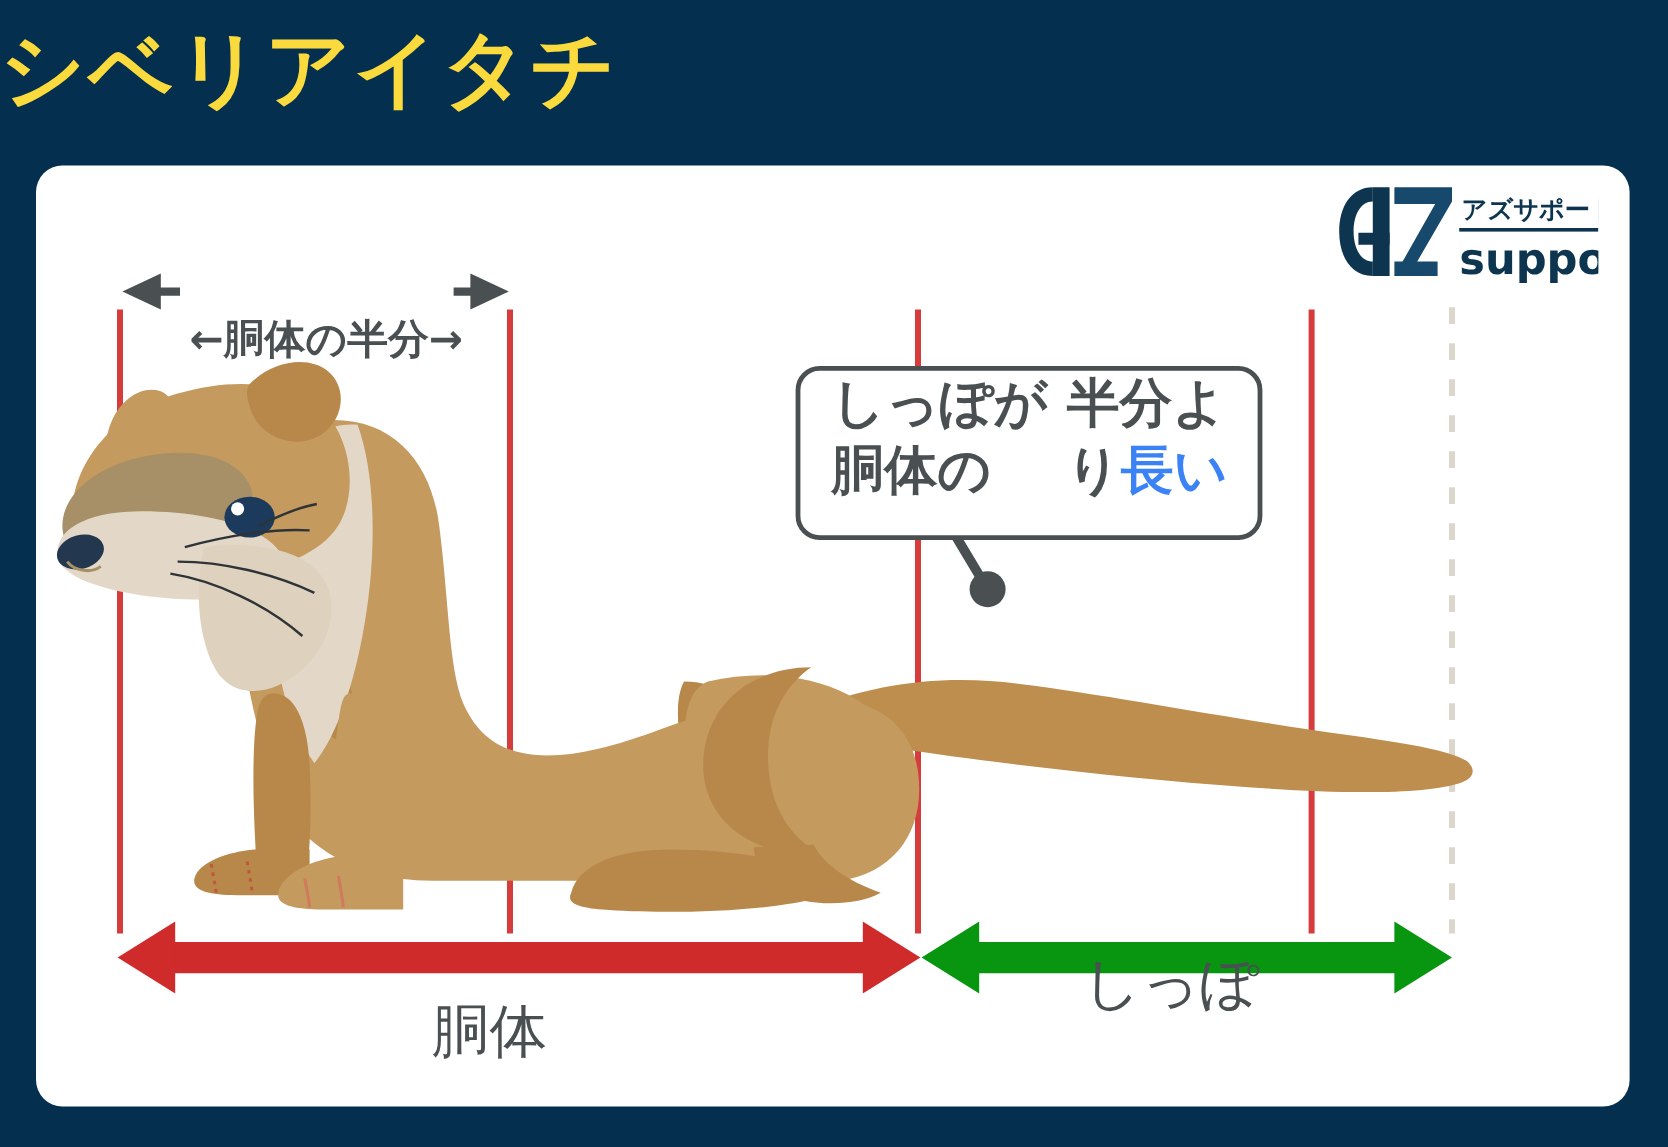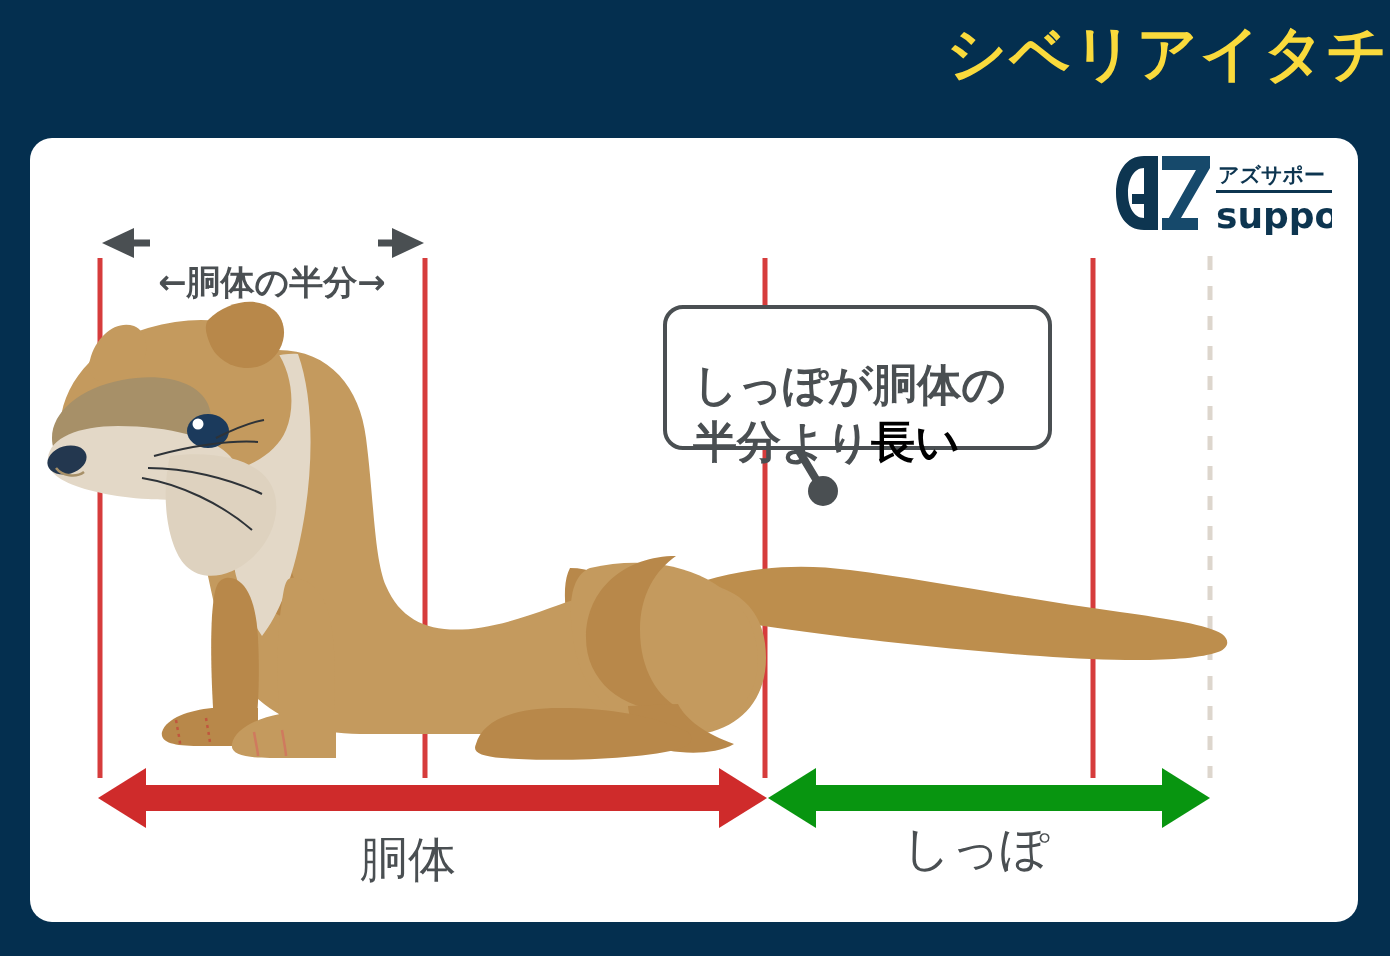--- a/index.html
+++ b/index.html
@@ -5,23 +5,23 @@
   html,body{margin:0;padding:0;}
   body{
     width:1390px;height:956px;
     background:#042f4f;
     font-family:"Liberation Sans","DejaVu Sans",sans-serif;
     overflow:hidden;
     position:relative;
   }
   #page-title{
     position:absolute;left:0;top:20px;width:1390px;
-    text-align:right;
+    text-align:left;
     color:#fada3c;
-    font-size:60px;
+    font-size:70px;
     font-weight:bold;
     letter-spacing:2px;
     line-height:1.1;
     font-family:"DejaVu Sans","Liberation Sans",sans-serif;
   }
   #card{
     position:absolute;
     left:30px;top:138px;
     width:1328px;height:784px;
     background:#ffffff;
@@ -39,47 +39,47 @@
   #callout{
     position:absolute;
     left:633px;top:167px;
     width:389px;height:145px;
     border:4px solid #4a4f52;
     border-radius:20px;
     background:#ffffff;
     box-sizing:border-box;
   }
   #callout-text{
-    position:absolute;left:0;top:16px;width:389px;height:145px;
-    display:flex;flex-direction:column;justify-content:flex-end;
+    position:absolute;left:0;top:0;width:389px;height:145px;
+    display:flex;justify-content:flex-end;
     padding-left:26px;box-sizing:border-box;
     font-size:44px;font-weight:bold;color:#4a4f52;
     line-height:1.28;
     font-family:"DejaVu Sans","Liberation Sans",sans-serif;
     letter-spacing:0px;
   }
-  #callout-text .hl{color:#000000;}
+  #callout-text .hl{color:#3b82f6;}
   
   #half-label{
     position:absolute;
     left:128px;top:90px;
     font-size:34px;font-weight:bold;color:#4a4f52;
     font-family:"DejaVu Sans","Liberation Sans",sans-serif;
     white-space:nowrap;
     margin-top:32px;
   }
   
   .seg-label{
     position:absolute;
     font-size:48px;font-weight:normal;color:#4a4f52;
     font-family:"DejaVu Sans","Liberation Sans",sans-serif;
     white-space:nowrap;
   }
   #label-body{left:330px;top:690px;}
-  #label-tail{left:872px;top:679px;}
+  #label-tail{left:872px;top:650px;}
 </style>
 </head>
 <body>
 
 <div id="page-title">シベリアイタチ</div>
 
 <div id="card">
 
   <svg id="logo" viewBox="0 0 218 86">
     <g>

